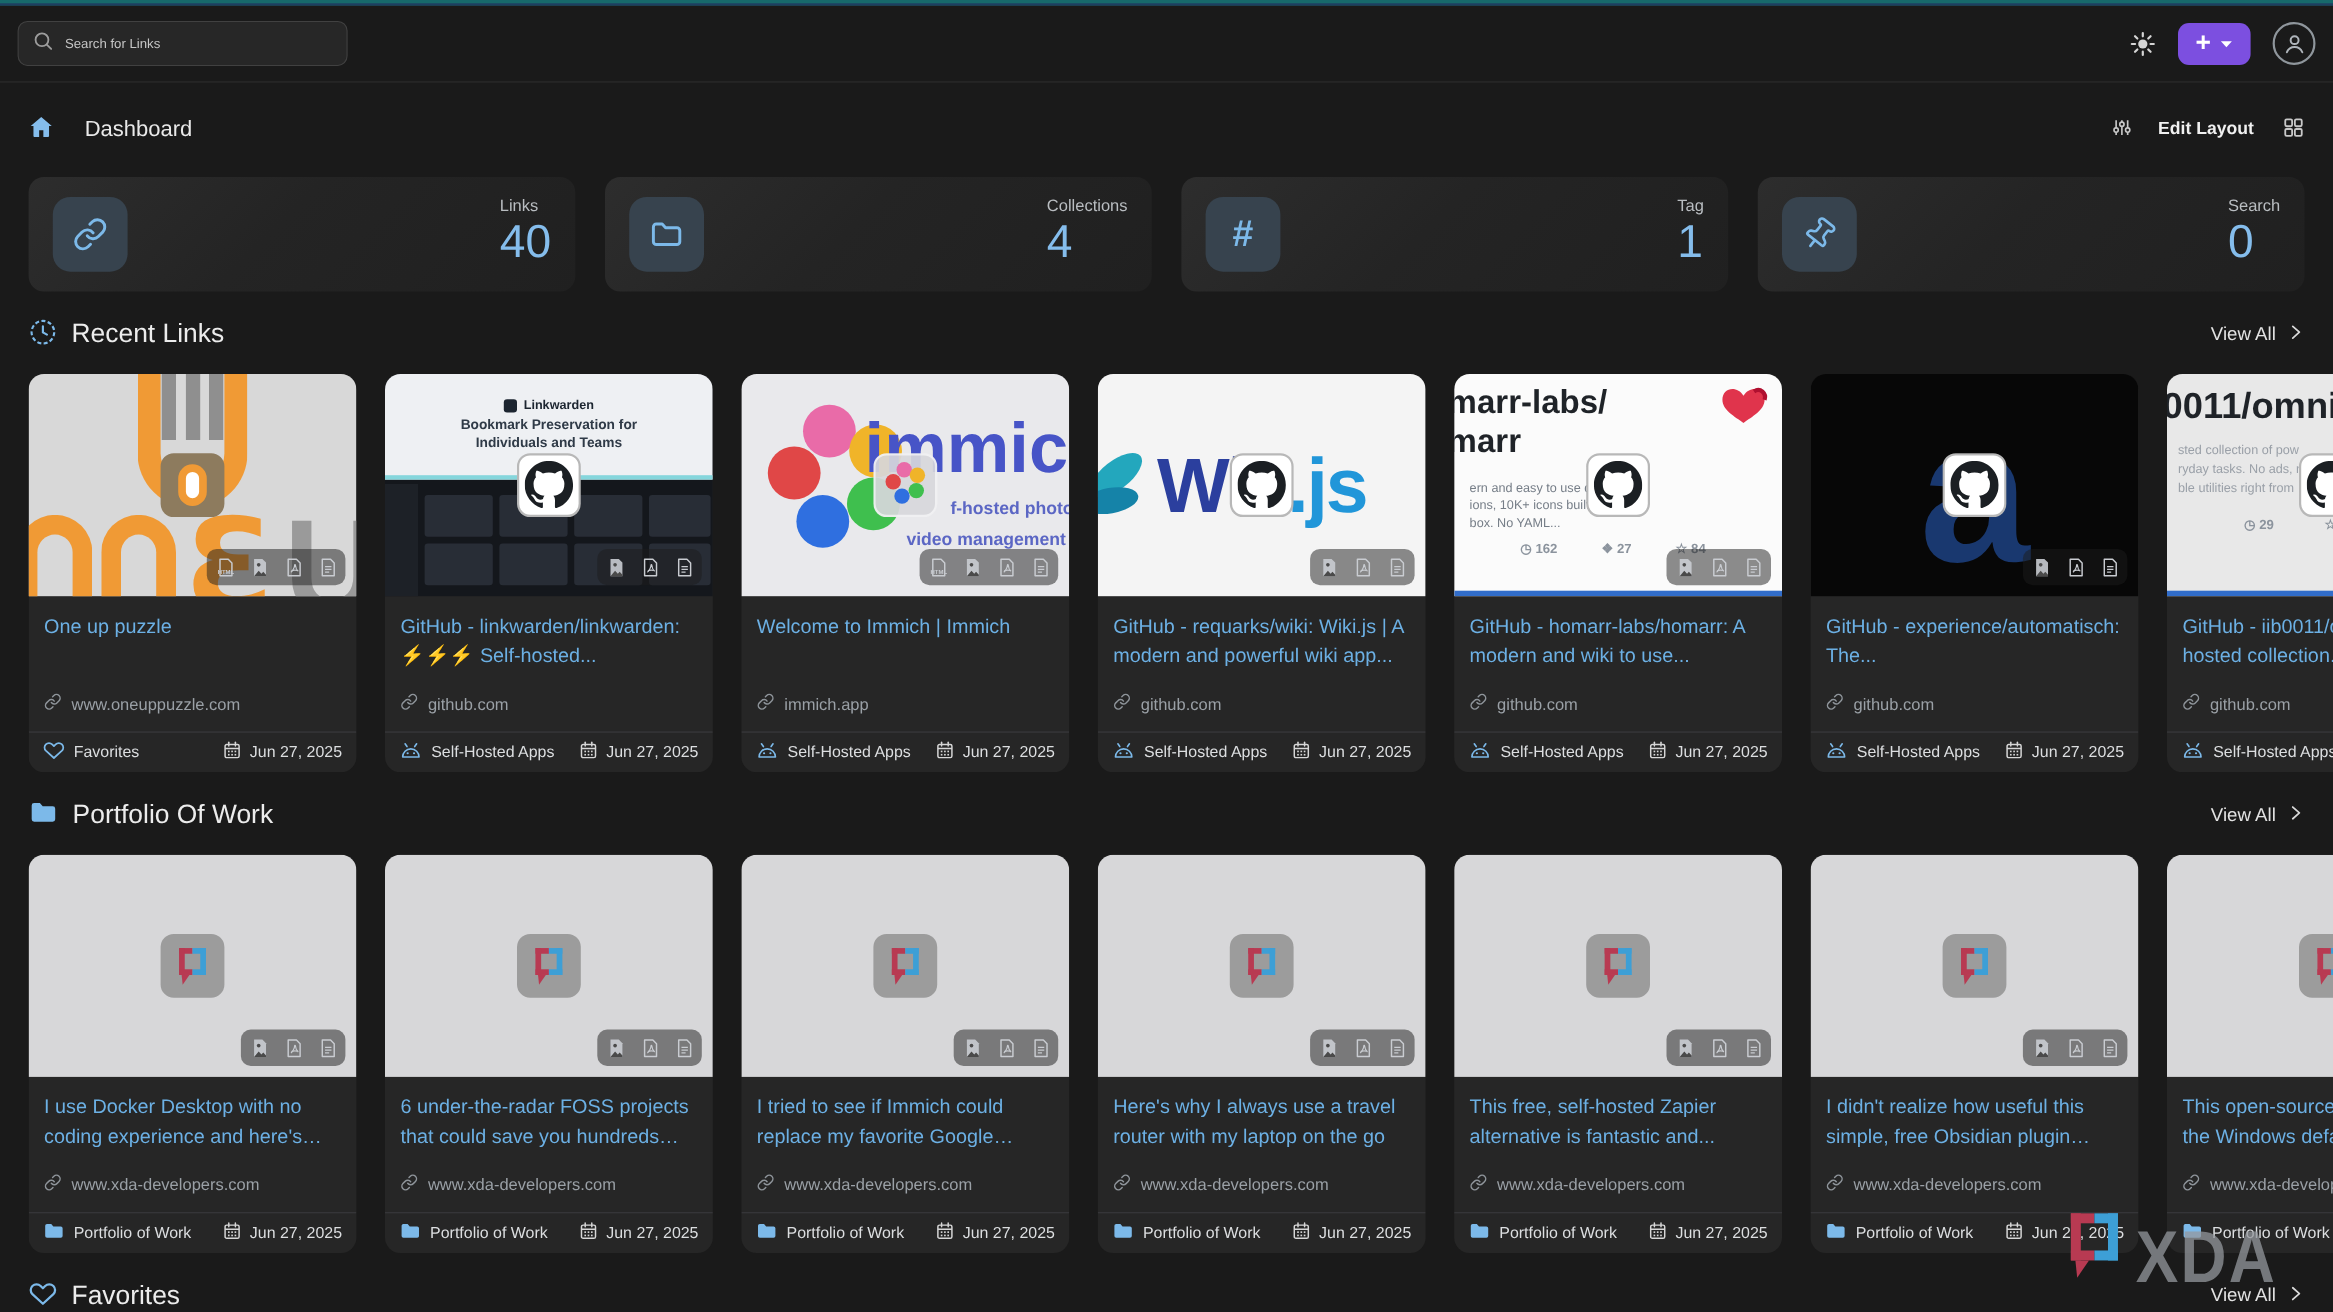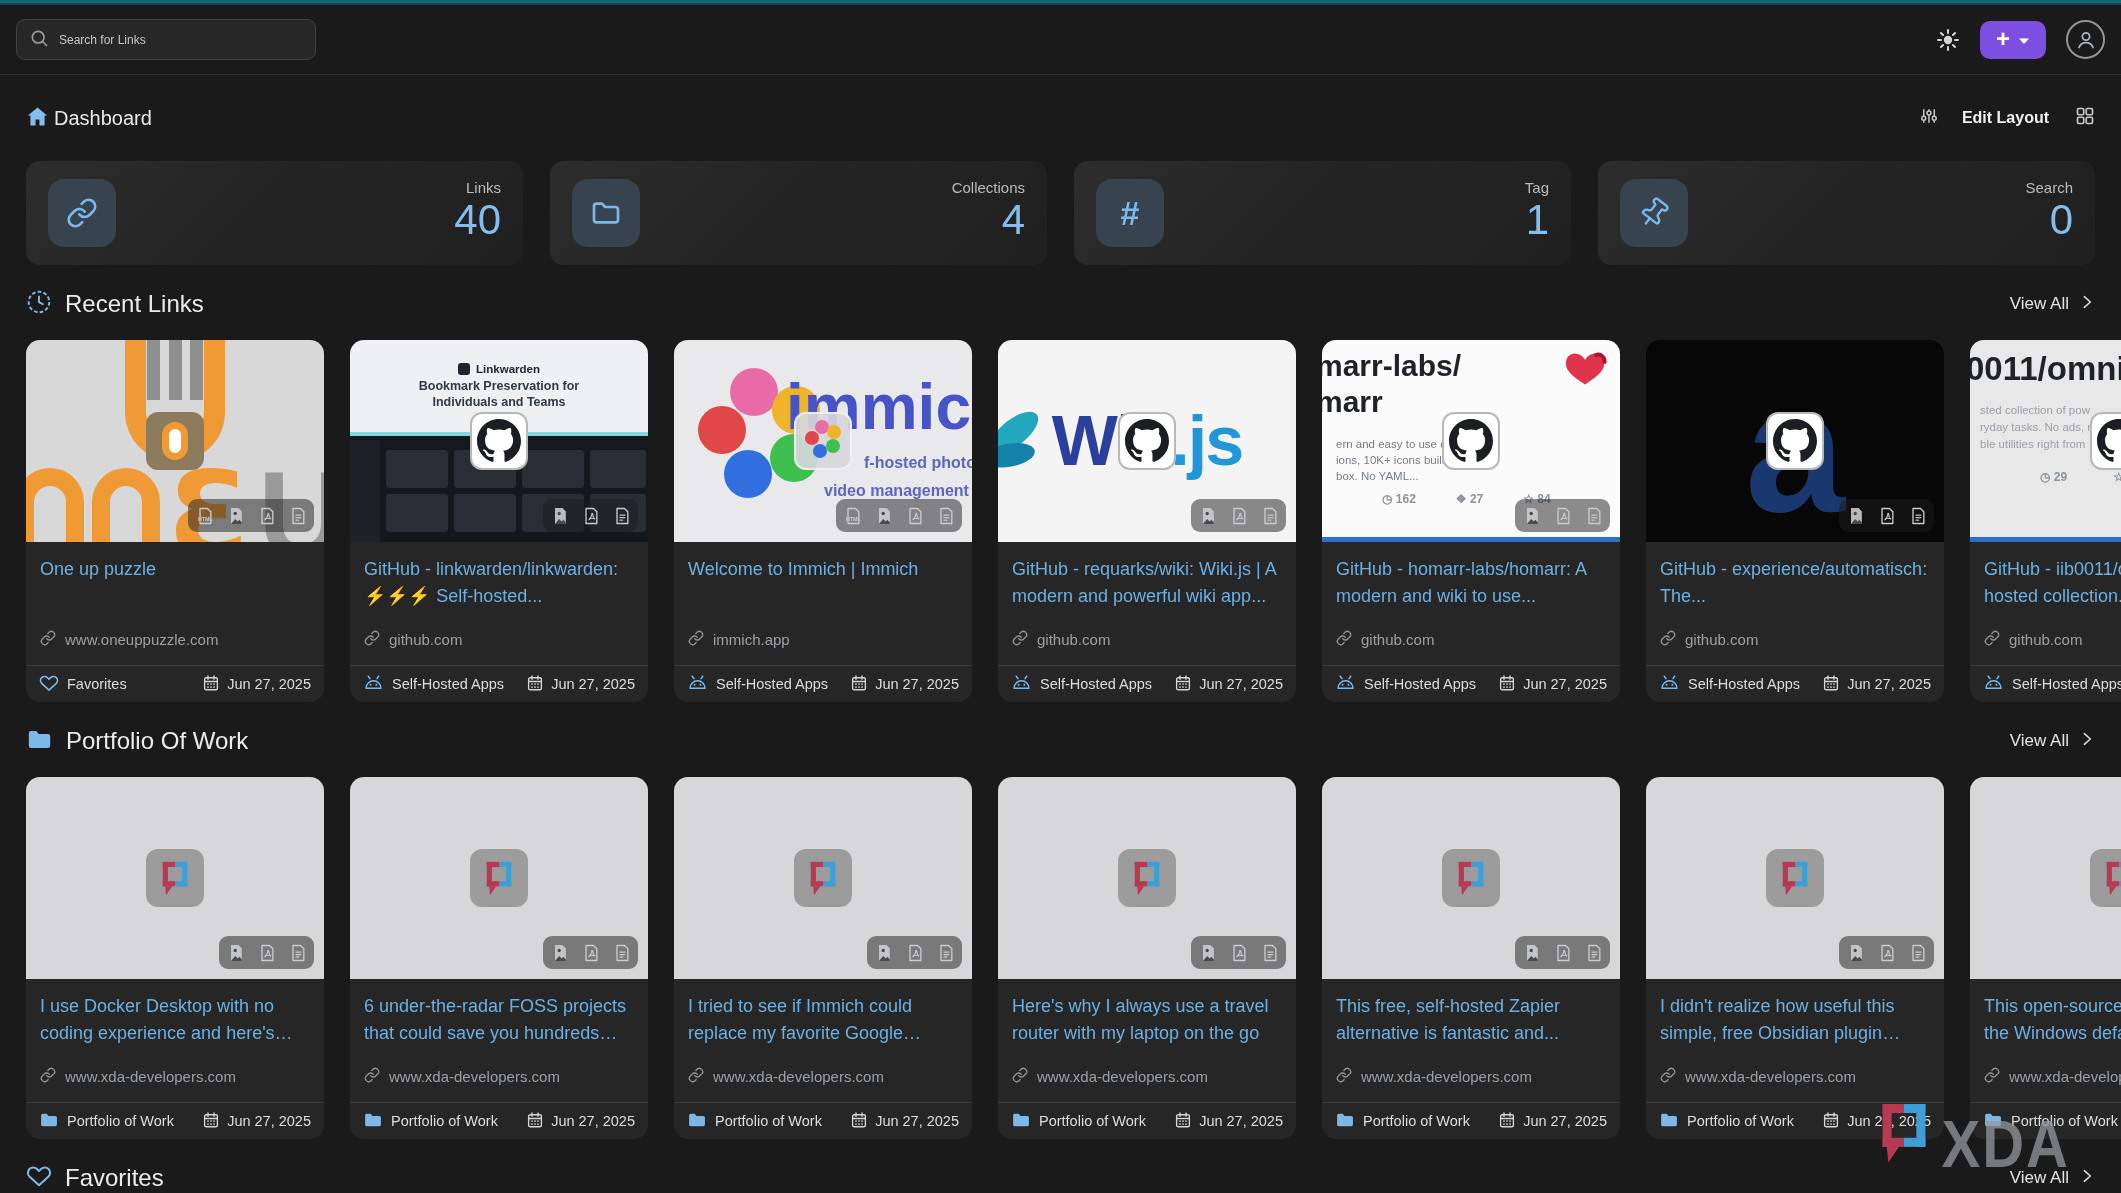--- a/index.html
+++ b/index.html
@@ -11,29 +11,29 @@
   display:flex; align-items:center; padding:0 12px; gap:10px; }
 .searchbox svg { flex:none; }
 .searchbox .ph { color:#c6c6c6; font-size:12px; }
 .nav-right { margin-left:auto; display:flex; align-items:center; gap:20px; }
 .icon-btn { display:flex; align-items:center; justify-content:center; }
 .add-btn { width:66px; height:38px; background:#7c4fe0; border-radius:10px; display:flex; align-items:center; justify-content:center; gap:8px; }
 .add-btn .plus { color:#fff; font-size:24px; font-weight:bold; line-height:1; margin-top:-2px; }
 .avatar { width:39px; height:39px; border-radius:50%; border:2px solid #8f969c; display:flex; align-items:center; justify-content:center; }
 .main { padding:0 26px; position:relative; }
 .page-head { height:86px; display:flex; align-items:center; }
-.page-head .title-group { display:flex; align-items:center; gap:5px; }
+.page-head .title-group { display:flex; align-items:center; gap:28px; }
 .page-title { font-size:20px; color:#e9e9e9; }
 .head-right { margin-left:auto; display:flex; align-items:center; gap:26px; }
 .edit-layout { display:flex; align-items:center; gap:24px; font-size:16px; font-weight:bold; color:#f0f0f0; }
 .stats { display:flex; gap:27px; }
 .stat-card { flex:1; height:104px; border-radius:14px; background:linear-gradient(135deg,#2d2d2d 0%,#242424 45%,#202020 100%);
   display:flex; align-items:center; padding:0 22px; }
 .stat-tile { width:68px; height:68px; border-radius:16px; background:#37434e; display:flex; align-items:center; justify-content:center; }
-.stat-right { margin-left:auto; text-align:right; margin-top:-4px; }
+.stat-right { margin-left:auto; margin-top:-4px; }
 .stat-label { font-size:15px; color:#b9bdc1; }
 .stat-value { font-size:42px; color:#85bdec; margin-top:0; font-weight:400; }
 .section-head { display:flex; align-items:center; height:50px; margin-top:14px; }
 .section-head .title-group { display:flex; align-items:center; gap:13px; }
 .section-title { font-size:24px; color:#ececec; }
 .view-all { margin-left:auto; display:flex; align-items:center; gap:10px; font-size:17px; color:#e3e3e3; }
 .row { display:flex; gap:26px; margin-top:11px; margin-bottom:4px; margin-right:-26px; overflow:hidden; }
 .card { flex:none; width:298px; height:362px; border-radius:14px; background:#262626; display:flex; flex-direction:column; overflow:hidden; }
 .card-img { height:202px; position:relative; overflow:hidden; flex:none; }
 .favicon { position:absolute; left:50%; top:50%; transform:translate(-50%,-50%); width:58px; height:58px; border-radius:12px;

